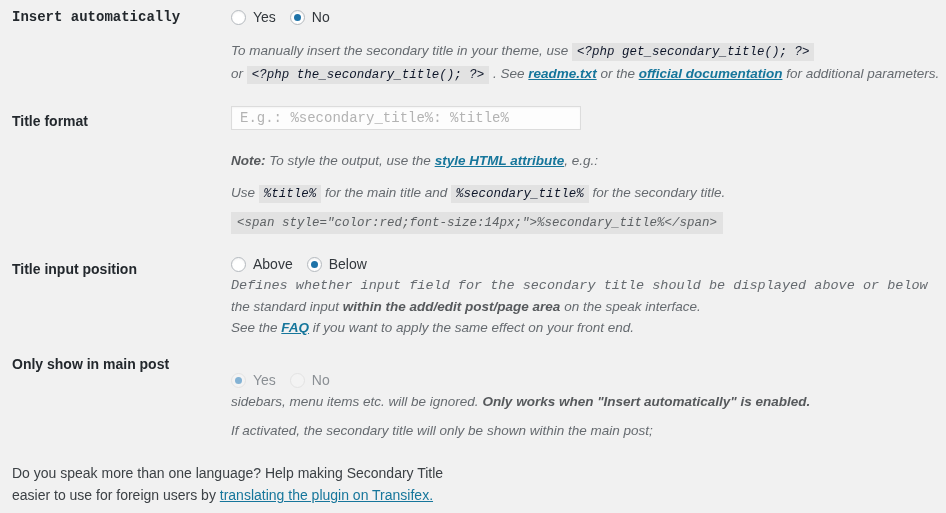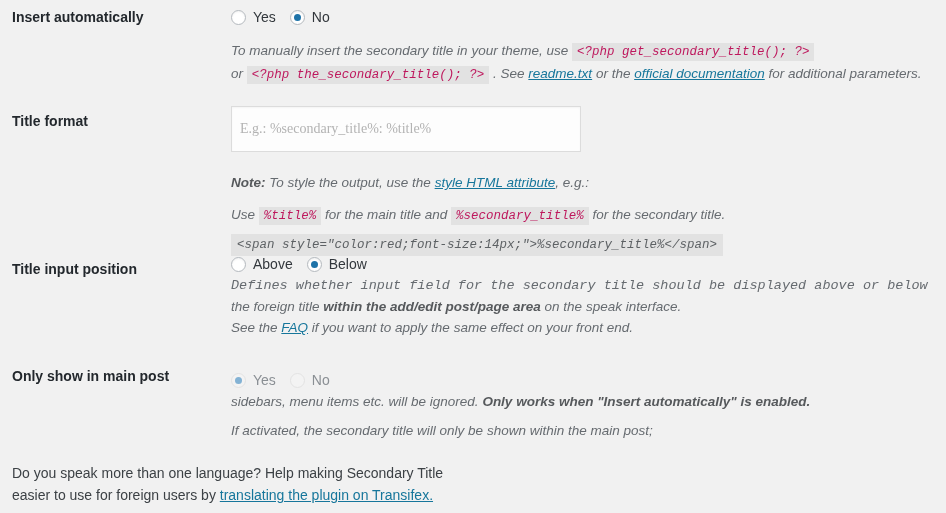--- a/index.html
+++ b/index.html
@@ -94,49 +94,50 @@
     line-height: 21px;
     white-space: nowrap;
   }
   .desc b, .desc strong { font-weight: bold; font-style: italic; color: #56595c; }
 
   code, .code {
     font-family: "Liberation Mono", "DejaVu Sans Mono", monospace;
     font-size: 12.5px;
     font-style: italic;
     background: #e2e2e2;
-    color: #be185d;
+    color: #0f172a;
     padding: 2px 5px;
     white-space: pre;
   }
   .code-block {
     display: inline-block;
     font-family: "Liberation Mono", "DejaVu Sans Mono", monospace;
     font-size: 12.5px;
     font-style: italic;
     background: #e2e2e2;
     color: #5d6164;
     padding: 4px 6px;
     white-space: pre;
   }
 
   a.link {
     color: #16769b;
     text-decoration: underline;
     font-style: italic;
+    font-weight: bold;
   }
 
   
   .text-input {
     width: 350px;
-    height: 46px;
+    height: 24px;
     box-sizing: border-box;
     border: 1px solid #dcdcdc;
     background: #fdfdfd;
-    font-family: Liberation Serif, serif;
+    font-family: Liberation Mono, monospace;
     font-size: 14px;
     color: #32373c;
     padding: 3px 8px;
     outline: none;
     box-shadow: inset 0 1px 2px rgba(0,0,0,.04);
   }
   .text-input::placeholder { color: #b3b3b3; opacity: 1; }
 
   
   .footer {
@@ -147,21 +148,21 @@
     color: #3c4145;
     line-height: 22px;
   }
   .footer a { color: #16769b; text-decoration: underline; }
 </style>
 </head>
 <body>
 
 <div class="sheet">
 
-  <div class="label" style="top:9px;">Insert automatically</div>
+  <div class="label" style="top:9px;font-family:Liberation Mono, monospace;">Insert automatically</div>
 
   <div class="field" style="top:6px;">
     <div class="radio-row">
       <label class="radio-opt">
         <span class="radio"></span>
         <span class="radio-label">Yes</span>
       </label>
       <label class="radio-opt">
         <span class="radio checked"></span>
         <span class="radio-label">No</span>
@@ -206,28 +207,28 @@
       <label class="radio-opt">
         <span class="radio checked"></span>
         <span class="radio-label">Below</span>
       </label>
     </div>
 
     <div class="desc" style="font-family:Liberation Mono, monospace;">
       <span>Defines whether input field for the secondary title should be displayed above or below</span>
     </div>
     <div class="desc">
-      <span>the foreign title </span><b>within the add/edit post/page area</b><span> on the speak interface.</span>
+      <span>the standard input </span><b>within the add/edit post/page area</b><span> on the speak interface.</span>
     </div>
     <div class="desc">
       <span>See the </span><a class="link" href="#">FAQ</a><span> if you want to apply the same effect on your front end.</span>
     </div>
   </div>
 
-  <div class="label" style="top:368px;">Only show in main post</div>
+  <div class="label" style="top:356px;">Only show in main post</div>
 
   <div class="field" style="top:369px;">
     <div class="radio-row">
       <label class="radio-opt">
         <span class="radio disabled checked"></span>
         <span class="radio-label muted">Yes</span>
       </label>
       <label class="radio-opt">
         <span class="radio disabled"></span>
         <span class="radio-label muted">No</span>

